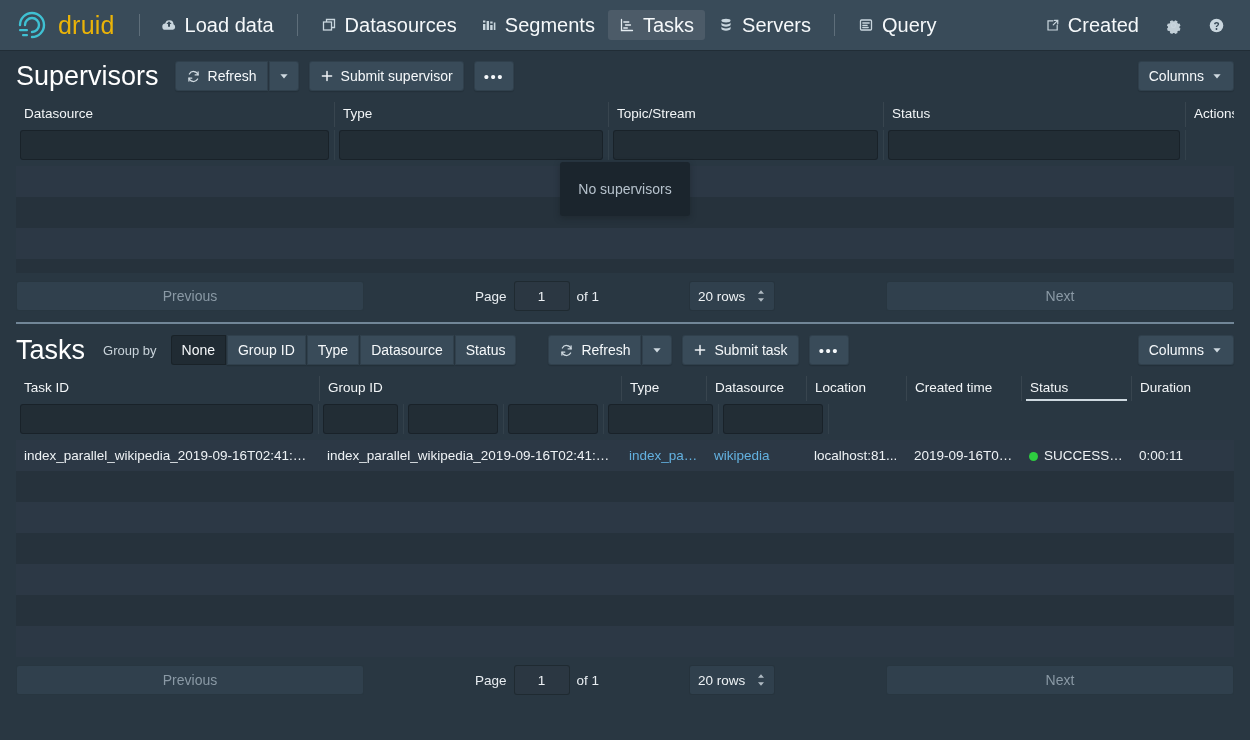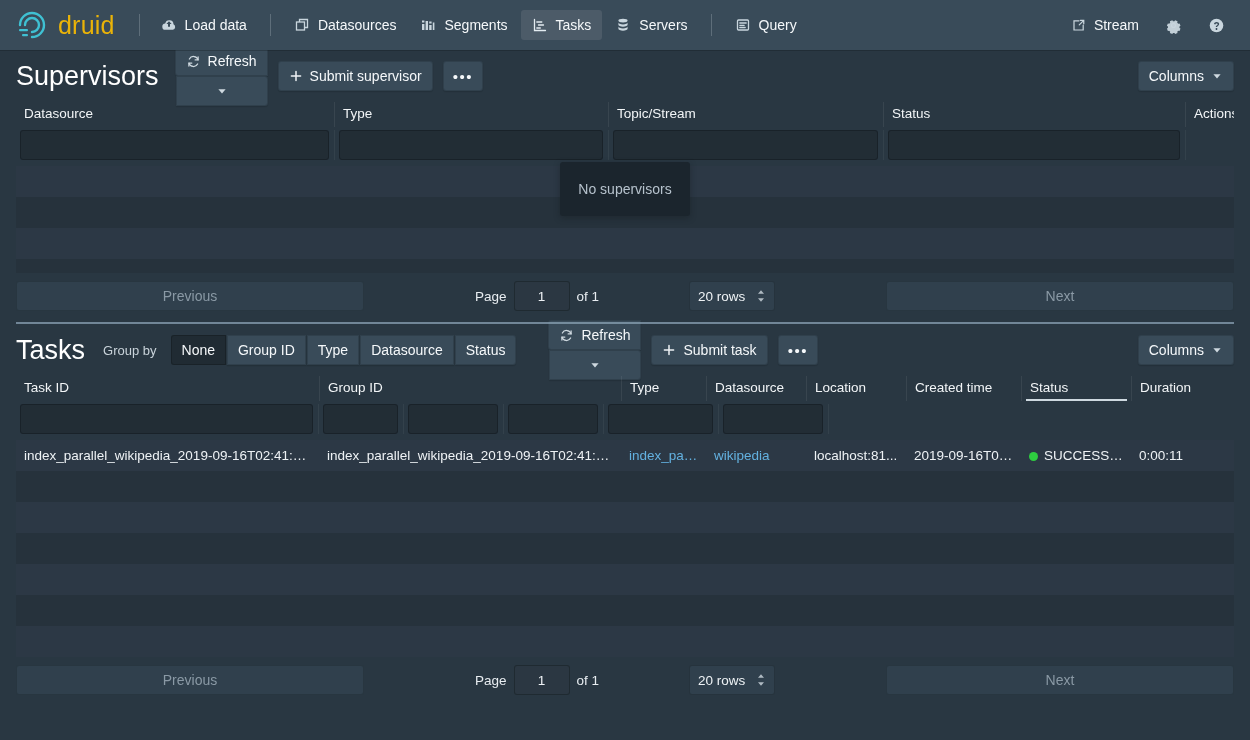--- a/index.html
+++ b/index.html
@@ -22,21 +22,21 @@
     position: relative;
     z-index: 20;
   }
   .brand { display: flex; align-items: center; gap: 8px; padding-right: 14px; }
   .brand-word { font-size: 25px; color: #eab308; letter-spacing: .2px; font-weight: 400; }
   .nav-sep { width: 1px; height: 22px; background: rgba(206,217,224,.25); margin: 0 10px; }
   .nav-items { display: flex; align-items: center; gap: 2px; }
   .nav-btn {
     display: flex; align-items: center; gap: 8px;
     height: 30px; padding: 0 11px; border-radius: 3px;
-    font-size: 14px; color: #f5f8fa; background: transparent;
+    font-size: 20px; color: #f5f8fa; background: transparent;
     border: none; cursor: pointer; white-space: nowrap;
   }
   .nav-btn.active { background: #4c5b68; }
   .nav-right { margin-left: auto; display: flex; align-items: center; gap: 4px; }
   .icon { display: inline-flex; align-items: center; justify-content: center; }
   .icon svg { display: block; }
 
   
   .section { padding: 0 16px; }
   .sec-head {
@@ -44,21 +44,21 @@
     height: 52px; 
   }
   .sec-title { font-size: 27px; font-weight: 400; color: #ffffff; margin-right: 6px; }
   .bp-btn {
     display: inline-flex; align-items: center; justify-content: center; gap: 7px;
     height: 30px; padding: 0 11px;
     background: #394b59; color: #f5f8fa; border: none; border-radius: 3px;
     font-size: 14px; cursor: pointer; white-space: nowrap;
     box-shadow: inset 0 0 0 1px rgba(16,22,26,.2), 0 1px 1px rgba(16,22,26,.2);
   }
-  .bp-group { display: inline-flex; flex-direction: column; }
+  .bp-group { display: inline-flex; }
   .bp-group .bp-btn:first-child { border-top-right-radius: 0; border-bottom-right-radius: 0; }
   .bp-group .bp-btn.caret {
     border-top-left-radius: 0; border-bottom-left-radius: 0;
     padding: 0 9px; margin-left: 1px;
   }
   .bp-btn.more { padding: 0 10px; letter-spacing: 1.5px; font-size: 15px; }
   .spacer { flex: 1 1 auto; }
   .group-by-label { font-size: 13px; color: #c9d3da; margin: 0 4px 0 2px; }
   .seg { display: inline-flex; }
   .seg .bp-btn { border-radius: 0; margin-left: 1px; }
@@ -234,21 +234,21 @@
   </div>
 
   <div class="nav-right">
     <button class="nav-btn">
       <span class="icon">
         <svg width="15" height="15" viewBox="0 0 16 16" fill="none" stroke="#c9d6de" stroke-width="1.3">
           <path d="M8.5 3H3.2v9.8H13V7.6" stroke-linecap="round"></path>
           <path d="M10 2.6h3.6v3.6M13.4 2.8L8.8 7.4" stroke-linecap="round"></path>
         </svg>
       </span>
-      <span>Stream</span>
+      <span>Created</span>
     </button>
     <button class="nav-btn">
       <span class="icon">
         <svg width="17" height="17" viewBox="0 0 16 16" fill="#c9d6de">
           <path d="M8 5.6A2.4 2.4 0 1 0 8 10.4 2.4 2.4 0 0 0 8 5.6zm0 3.7a1.3 1.3 0 1 1 0-2.6 1.3 1.3 0 0 1 0 2.6z"></path>
           <path d="M13.6 8.9l1-.6-.9-2.3-1.2.3a4.8 4.8 0 0 0-1-1l.3-1.2L9.5 3l-.6 1a4.8 4.8 0 0 0-1.4 0L6.9 3 4.6 4.1l.3 1.2a4.8 4.8 0 0 0-1 1l-1.2-.3-.9 2.3 1 .6a4.8 4.8 0 0 0 0 1.4l-1 .6.9 2.3 1.2-.3a4.8 4.8 0 0 0 1 1l-.3 1.2 2.3.9.6-1a4.8 4.8 0 0 0 1.4 0l.6 1 2.3-.9-.3-1.2a4.8 4.8 0 0 0 1-1l1.2.3.9-2.3-1-.6a4.8 4.8 0 0 0 0-1.4z" opacity=".95"></path>
         </svg>
       </span>
     </button>
     <button class="nav-btn">

